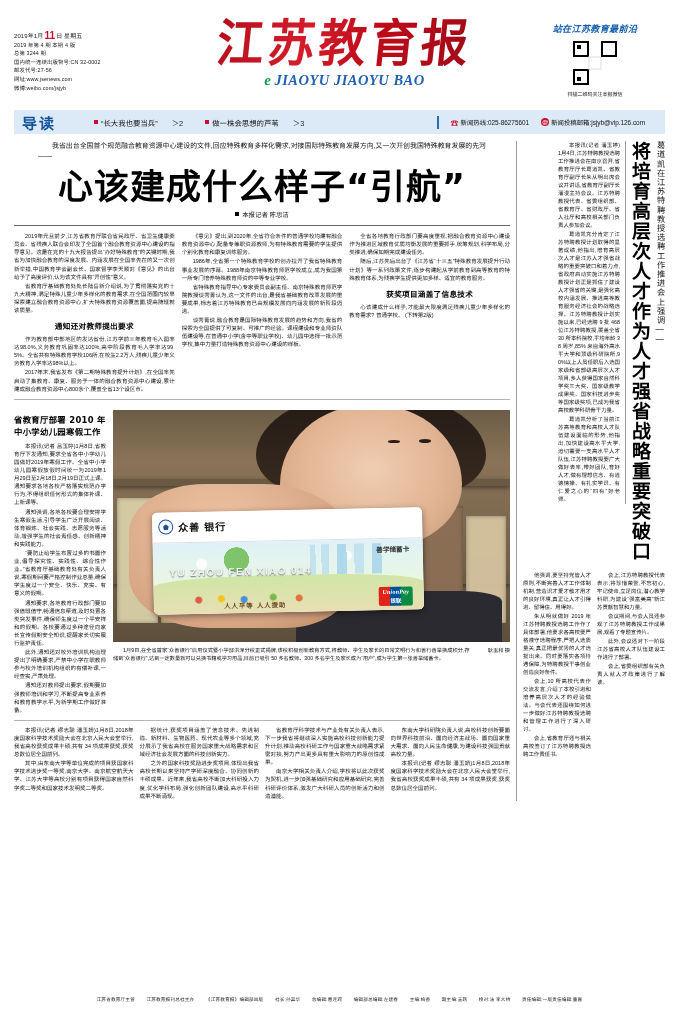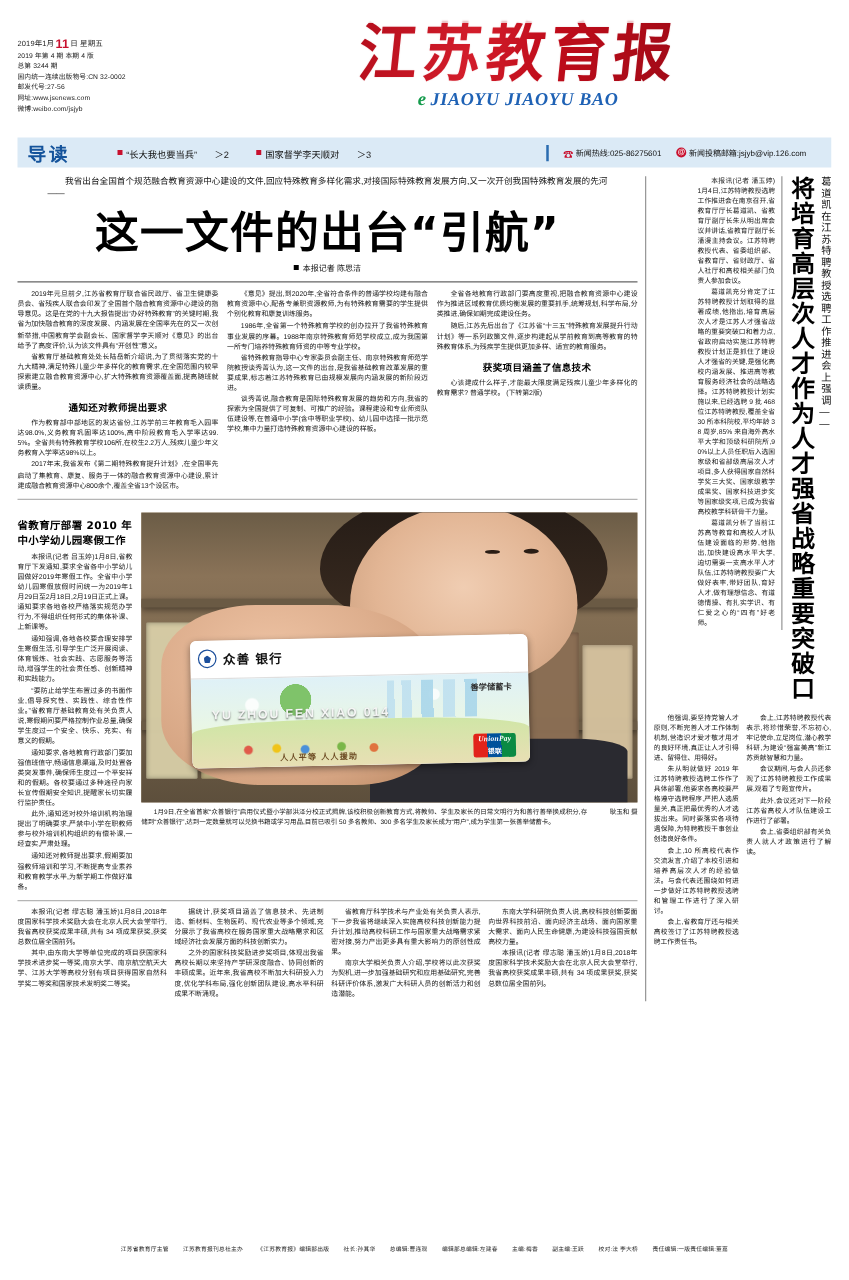--- a/index.html
+++ b/index.html
@@ -377,34 +377,45 @@
     </div>
 
     <div class="mh-logo">
       <div class="mh-logo-cn">江苏教育报</div>
       <div class="mh-logo-en">
         <span class="eicon">e</span>
         <span>JIAOYU JIAOYU BAO</span>
       </div>
     </div>
 
+    <div class="mh-right">
+      <div class="mh-slogan">站在江苏教育最前沿</div>
+      <div class="qr">
+        <span class="qr-c"></span>
+        <span class="qr-dot d1"></span>
+          <span class="qr-dot d2"></span>
+          <span class="qr-dot d3"></span>
+        <span class="qr-mid"></span>
+      </div>
+      <div class="qr-cap">扫描二维码关注本报微信</div>
+    </div>
   </div>
 
   <div class="navbar">
     <div class="nav-title">导读</div>
 
     <div class="nav-item">
       <span class="nav-sq"></span>
       <span>“长大我也要当兵”</span>
       <span class="pg">＞2</span>
     </div>
 
     <div class="nav-item">
       <span class="nav-sq"></span>
-      <span>国家督学李天顺对</span>
+      <span>做一株会思想的芦苇</span>
       <span class="pg">＞3</span>
     </div>
 
     <div class="nav-sep"></div>
 
     <div class="nav-contact">
       <span class="ic">☎</span>
       <span>新闻热线:025-86275601</span>
     </div>
 
@@ -412,21 +423,21 @@
       <span class="at">@</span>
       <span>新闻投稿邮箱:jsjyb@vip.126.com</span>
     </div>
   </div>
 
   <div class="content">
 
     <div class="col-main">
 
       <div class="lead-in">我省出台全国首个规范融合教育资源中心建设的文件,回应特殊教育多样化需求,对接国际特殊教育发展方向,又一次开创我国特殊教育发展的先河——</div>
-      <div class="headline-main">这一文件的出台“引航”</div>
+      <div class="headline-main">心该建成什么样子“引航”</div>
       <div class="byline">
         <span class="sq"></span><span>本报记者  陈思洁</span>
       </div>
 
       <div class="rule-dark"></div>
 
       <div class="cols3">
         <div class="c">
           <p class="para">2019年元旦前夕,江苏省教育厅联合省民政厅、省卫生健康委员会、省残疾人联合会印发了全国首个融合教育资源中心建设的指导意见。这是在党的十九大报告提出“办好特殊教育”的关键时期,我省为加快融合教育的深度发展、内涵发展在全国率先在的又一次创新举措,中国教育学会副会长、国家督学李天顺对《意见》的出台给予了高度评价,认为该文件具有“开创性”意义。</p>
           <p class="para">省教育厅基础教育处处长陆岳新介绍说,为了贯彻落实党的十九大精神,满足特殊儿童少年多样化的教育需求,在全国范围内较早探索建立融合教育资源中心,扩大特殊教育资源覆盖面,提高随班就读质量。</p>

